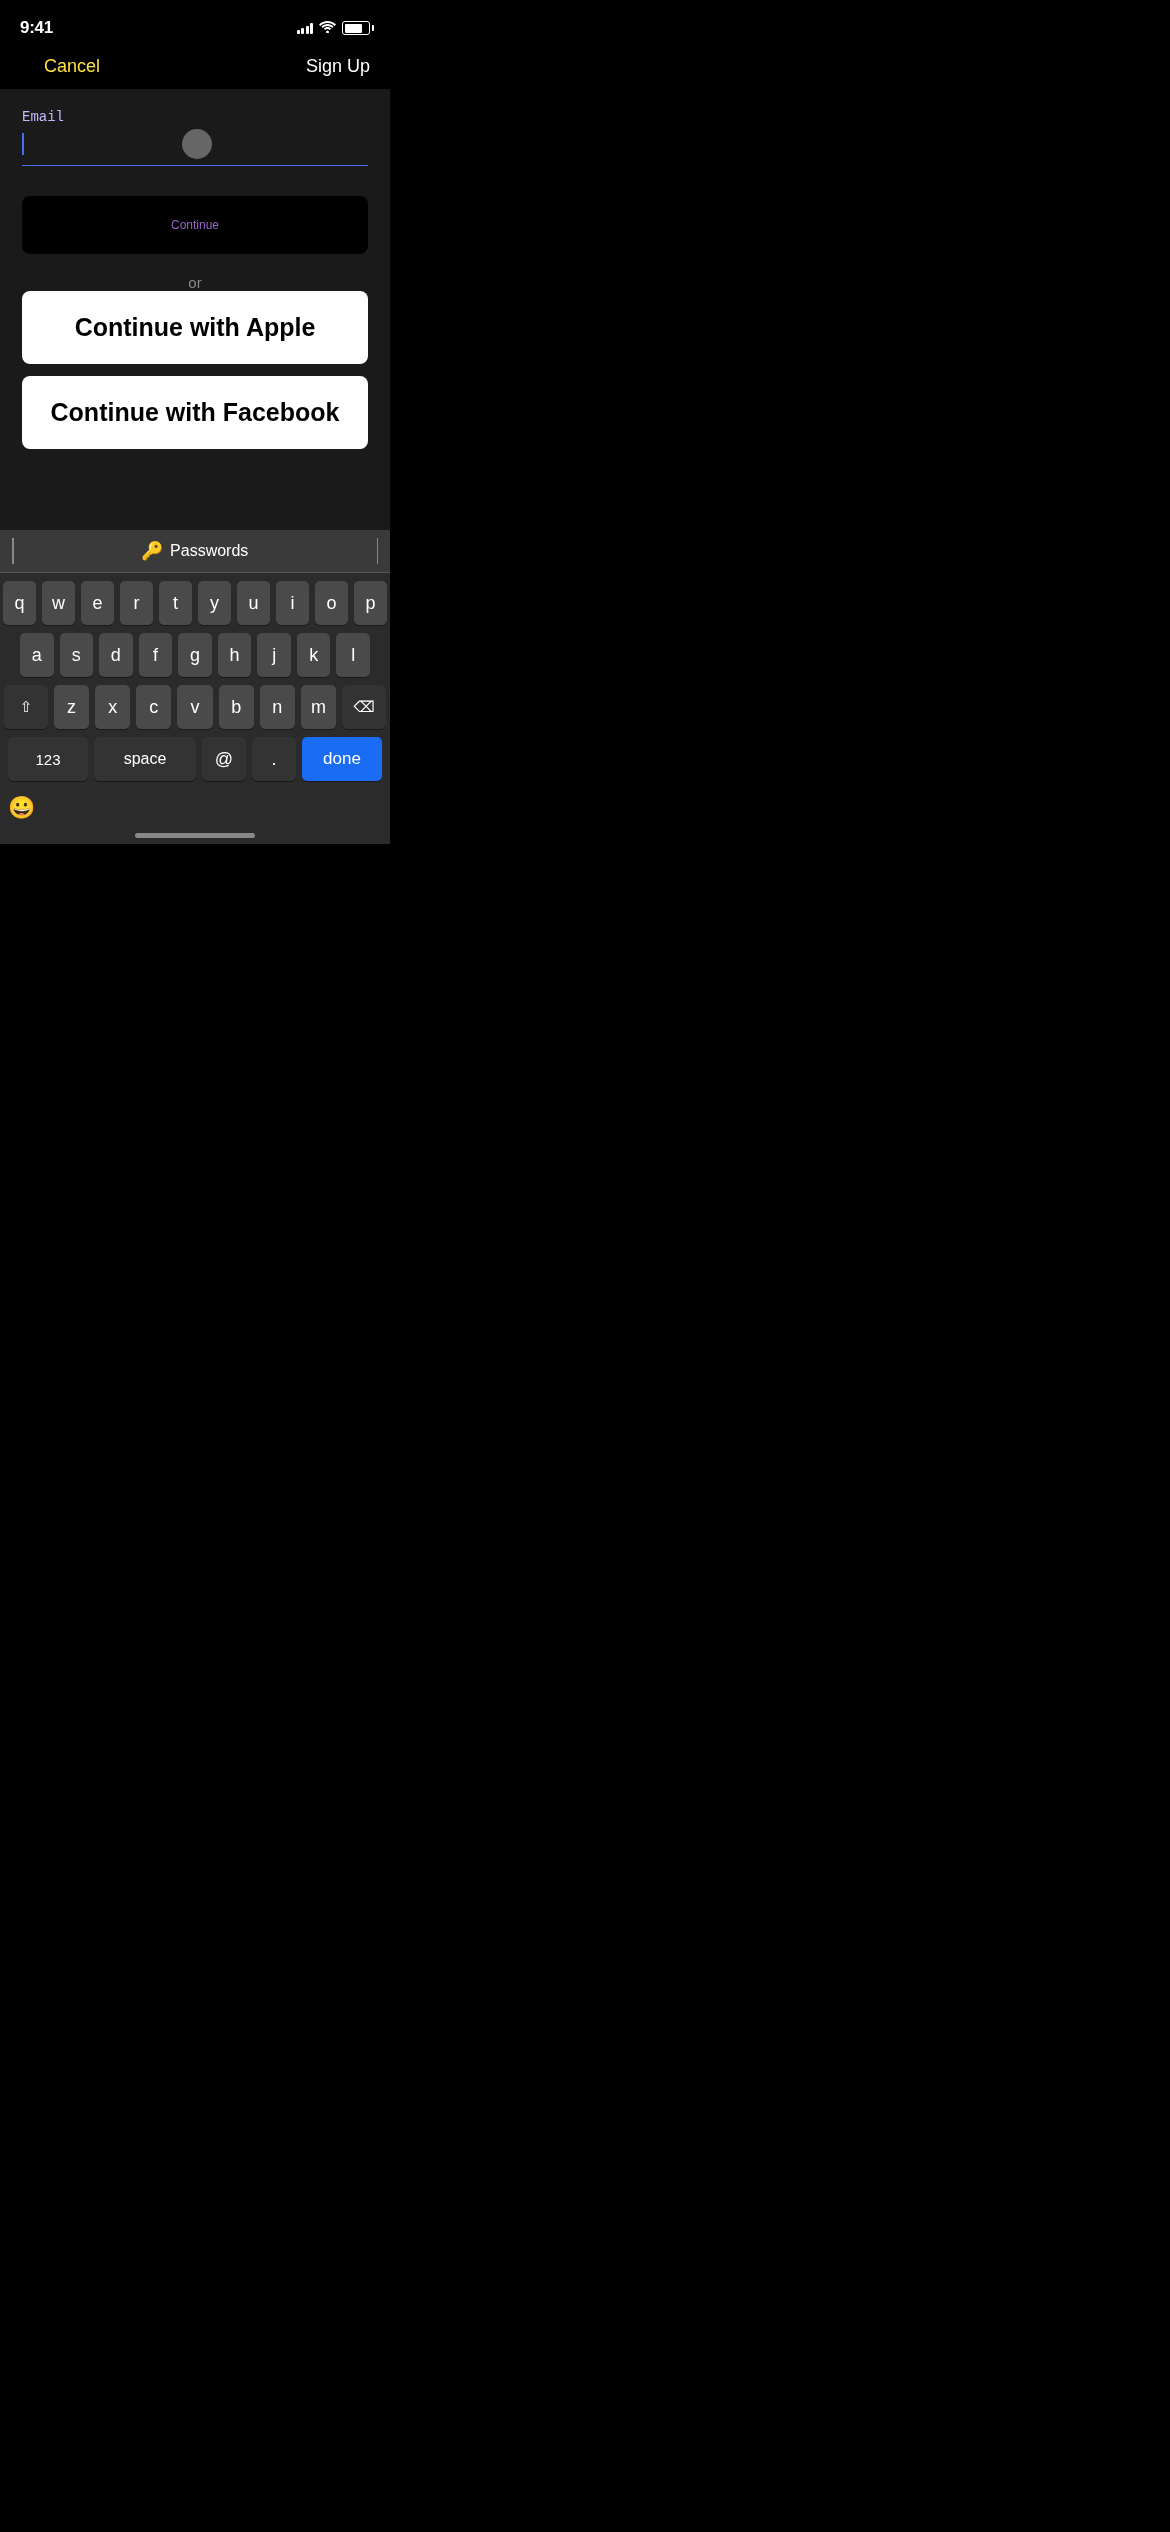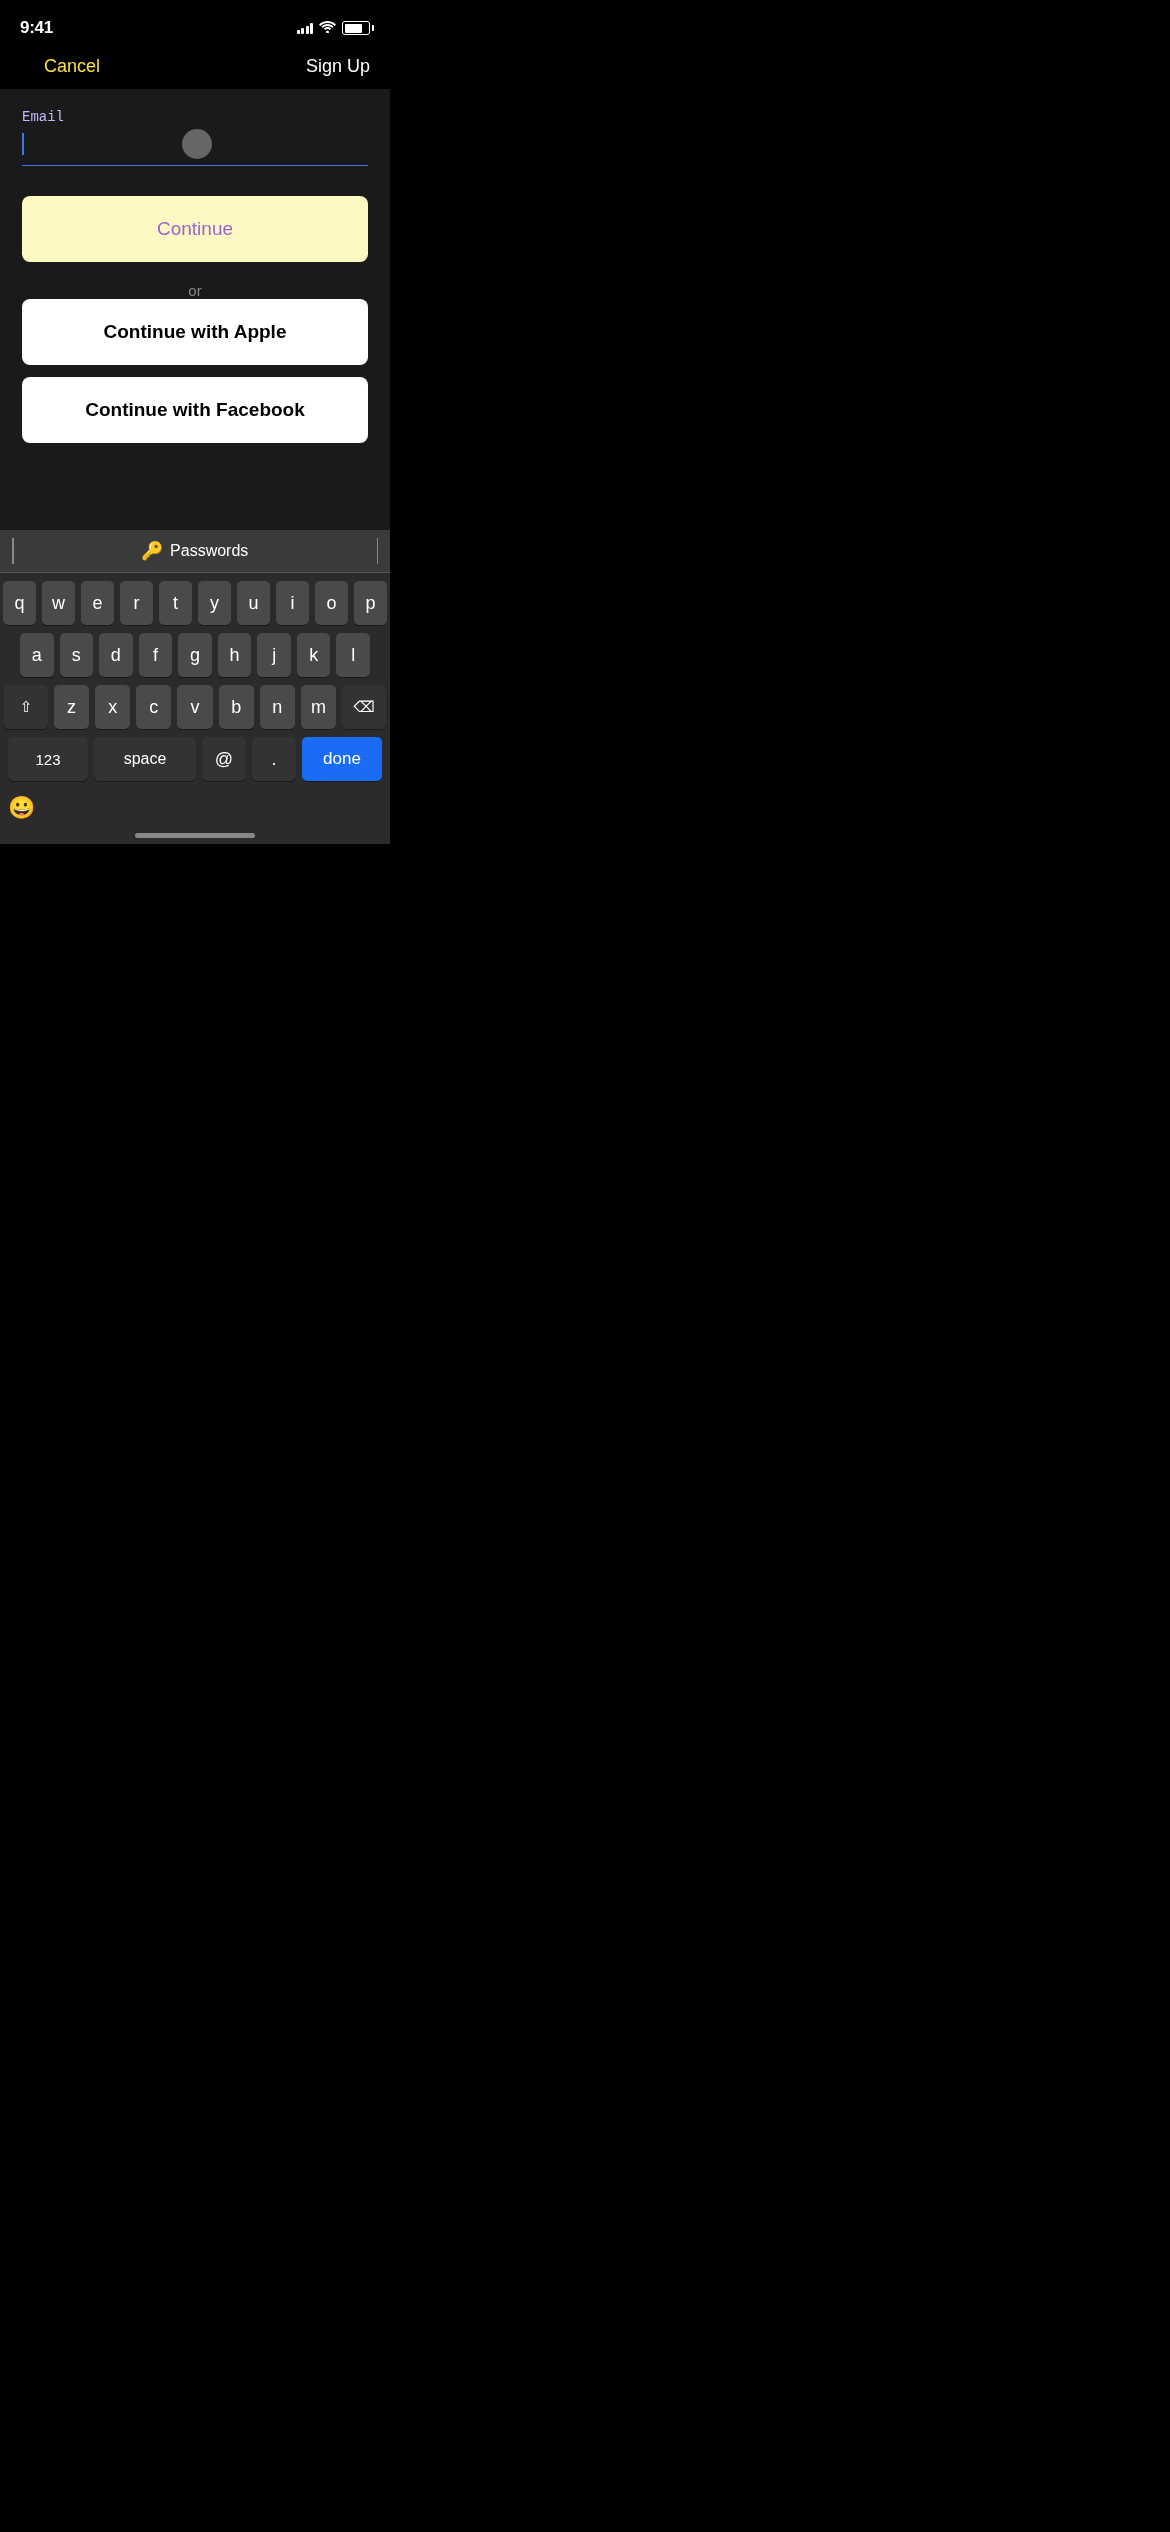--- a/index.html
+++ b/index.html
@@ -140,25 +140,25 @@
       border-radius: 50%;
       background: #666;
       position: absolute;
       left: 160px;
     }
 
     
     .continue-btn {
       width: 100%;
       padding: 22px;
-      background: #fef9c3;
+      background: #000000;
       border: none;
       border-radius: 8px;
       color: #9966cc;
-      font-size: 19px;
+      font-size: 12px;
       font-weight: 500;
       cursor: pointer;
       margin-bottom: 20px;
       text-align: center;
     }
 
     .or-divider {
       text-align: center;
       color: #888;
       font-size: 15px;
@@ -166,21 +166,21 @@
     }
 
     
     .social-btn {
       width: 100%;
       padding: 22px;
       background: #fff;
       border: none;
       border-radius: 8px;
       color: #000;
-      font-size: 19px;
+      font-size: 25px;
       font-weight: 700;
       cursor: pointer;
       margin-bottom: 12px;
       text-align: center;
     }
 
     
     .keyboard-container {
       position: absolute;
       bottom: 0;

